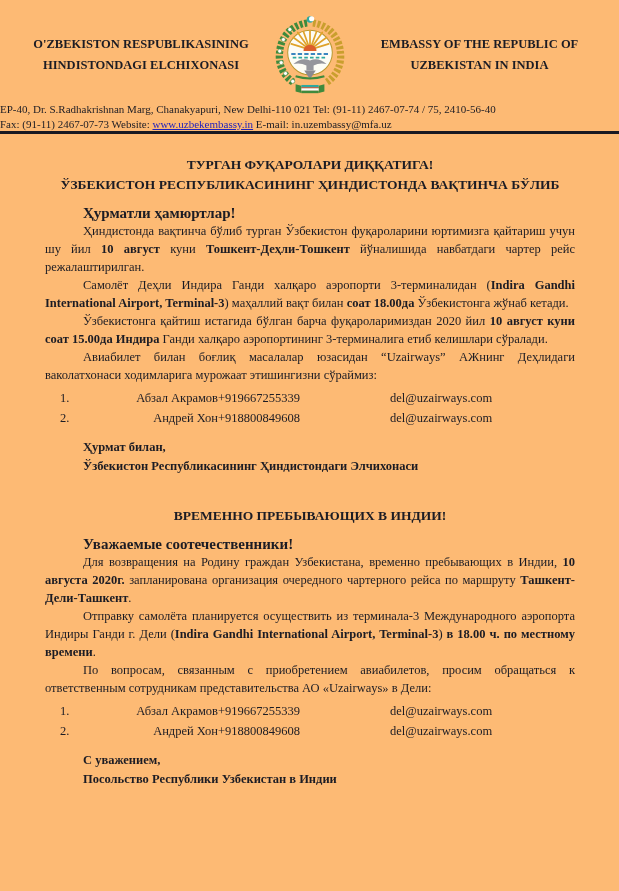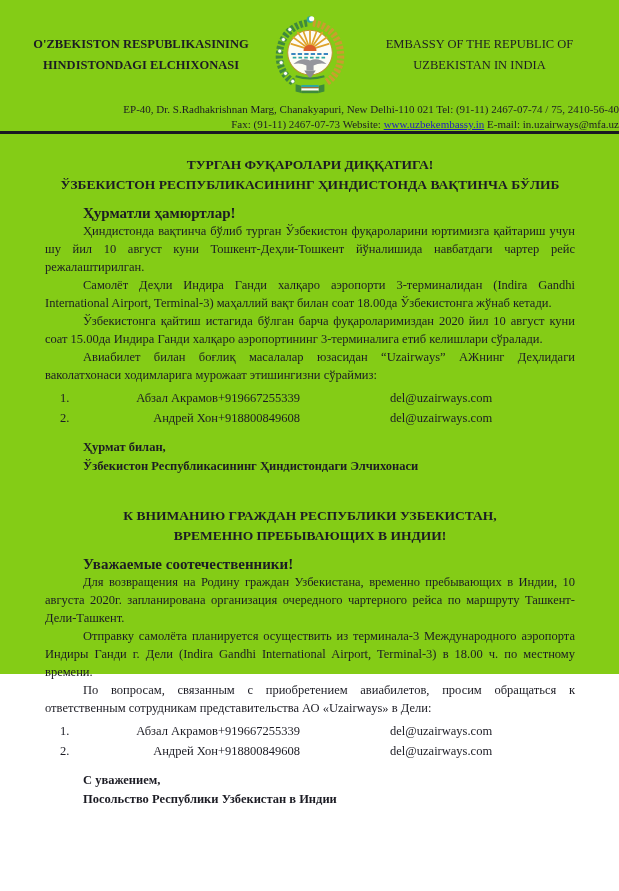--- a/index.html
+++ b/index.html
@@ -1,40 +1,40 @@
 <!DOCTYPE html>
 <html><head>
 <meta charset="utf-8">
 <style>
   * { margin:0; padding:0; box-sizing:border-box; }
   html,body { width:619px; height:891px; background:#ffffff; overflow:hidden; }
   body { font-family:"Liberation Serif","DejaVu Serif",serif; color:#1c1c24; }
 
-  .page { position:relative; width:619px; height:674px; background:#84cc16; }
+  .page { position:relative; width:619px; height:891px; background:#fdba74; }
 
   
   .letterhead { position:relative; height:135px; }
   .lh-left  { position:absolute; left:12px;  top:34px; width:258px; text-align:center;
               font-weight:bold; font-size:12.5px; line-height:21px; }
   .lh-right { position:absolute; left:352px; top:34px; width:255px; text-align:center;
-              font-weight:normal; font-size:12.5px; line-height:21px; }
+              font-weight:bold; font-size:12.5px; line-height:21px; }
   .emblem { position:absolute; left:274px; top:8px; width:72px; height:92px; }
-  .addr { position:absolute; top:102px; left:0; width:100%; text-align:right;
+  .addr { position:absolute; top:102px; left:0; width:100%; text-align:left;
           font-size:11px; line-height:15px; white-space:nowrap; }
   .addr a { text-decoration:underline; }
   .rule { position:absolute; top:131px; left:0; width:619px; height:3px; background:#191922; }
 
   
   .content { padding:0 44px 0 45px; }
   .sec-title { margin-top:20px; text-align:center; font-weight:bold;
                font-size:13.5px; line-height:20px; }
   .salutation { margin-top:9px; font-weight:bold; font-size:15px;
                 line-height:18px; text-indent:38px; }
   .para { font-size:12.5px; line-height:18px; text-align:justify; text-indent:38px; }
-  .b { font-weight:normal; }
+  .b { font-weight:bold; }
 
   .contacts { margin-top:4px; }
   .contact-row { display:flex; font-size:12.5px; line-height:20px; }
   .c-num   { width:30px;  padding-left:15px; }
   .c-name  { width:143px;text-align:right; }
   .c-phone { width:172px; }
   .c-email { flex:1; }
 
   .closing { margin-top:10px; padding-left:38px; font-weight:bold;
              font-size:12.5px; line-height:19px; }
@@ -102,21 +102,21 @@
       </g>
     </svg>
 
     <div class="lh-right">
       <div>EMBASSY OF THE REPUBLIC OF</div>
       <div>UZBEKISTAN IN INDIA</div>
     </div>
 
     <div class="addr">
       <div>EP-40, Dr. S.Radhakrishnan Marg, Chanakyapuri, New Delhi-110 021  Tel: (91-11) 2467-07-74 / 75, 2410-56-40</div>
-      <div><span>Fax: (91-11) 2467-07-73   Website: </span><a href="#" style="color:#2222bb">www.uzbekembassy.in</a><span>  E-mail: in.uzairways@mfa.uz</span></div>
+      <div><span>Fax: (91-11) 2467-07-73   Website: </span><a href="#" style="color:#2222bb">www.uzbekembassy.in</a><span>  E-mail: in.uzembassy@mfa.uz</span></div>
     </div>
     <div class="rule"></div>
   </div>
 
   <div class="content">
 
     <div class="sec-title">
       <div>ТУРГАН ФУҚАРОЛАРИ ДИҚҚАТИГА!</div>
       <div>ЎЗБЕКИСТОН РЕСПУБЛИКАСИНИНГ ҲИНДИСТОНДА ВАҚТИНЧА БЎЛИБ</div>
     </div>
@@ -140,21 +140,20 @@
         <span class="c-email">del@uzairways.com</span>
       </div>
     </div>
 
     <div class="closing">
       <div>Ҳурмат билан,</div>
       <div>Ўзбекистон Республикасининг Ҳиндистондаги Элчихонаси</div>
     </div>
 
     <div class="sec-title sec2-title">
-      <div>К ВНИМАНИЮ ГРАЖДАН РЕСПУБЛИКИ УЗБЕКИСТАН,</div>
       <div>ВРЕМЕННО ПРЕБЫВАЮЩИХ В ИНДИИ!</div>
     </div>
     <p class="salutation">Уважаемые соотечественники!</p>
     <p class="para"><span>Для возвращения на Родину граждан Узбекистана, временно пребывающих в Индии, </span><span class="b">10 августа 2020г.</span><span> запланирована организация очередного чартерного рейса по маршруту </span><span class="b">Ташкент-Дели-Ташкент</span><span>.</span></p>
     <p class="para"><span>Отправку самолёта планируется осуществить  из терминала-3 Международного аэропорта Индиры Ганди г. Дели (</span><span class="b">Indira Gandhi International Airport, Terminal-3</span><span>) </span><span class="b">в 18.00 ч. по местному времени</span><span>.</span></p>
     <p class="para"><span>По вопросам, связанным с приобретением авиабилетов, просим  обращаться к ответственным сотрудникам представительства АО «Uzairways» в Дели:</span></p>
 
     <div class="contacts">
       <div class="contact-row">
         <span class="c-num">1.</span>

